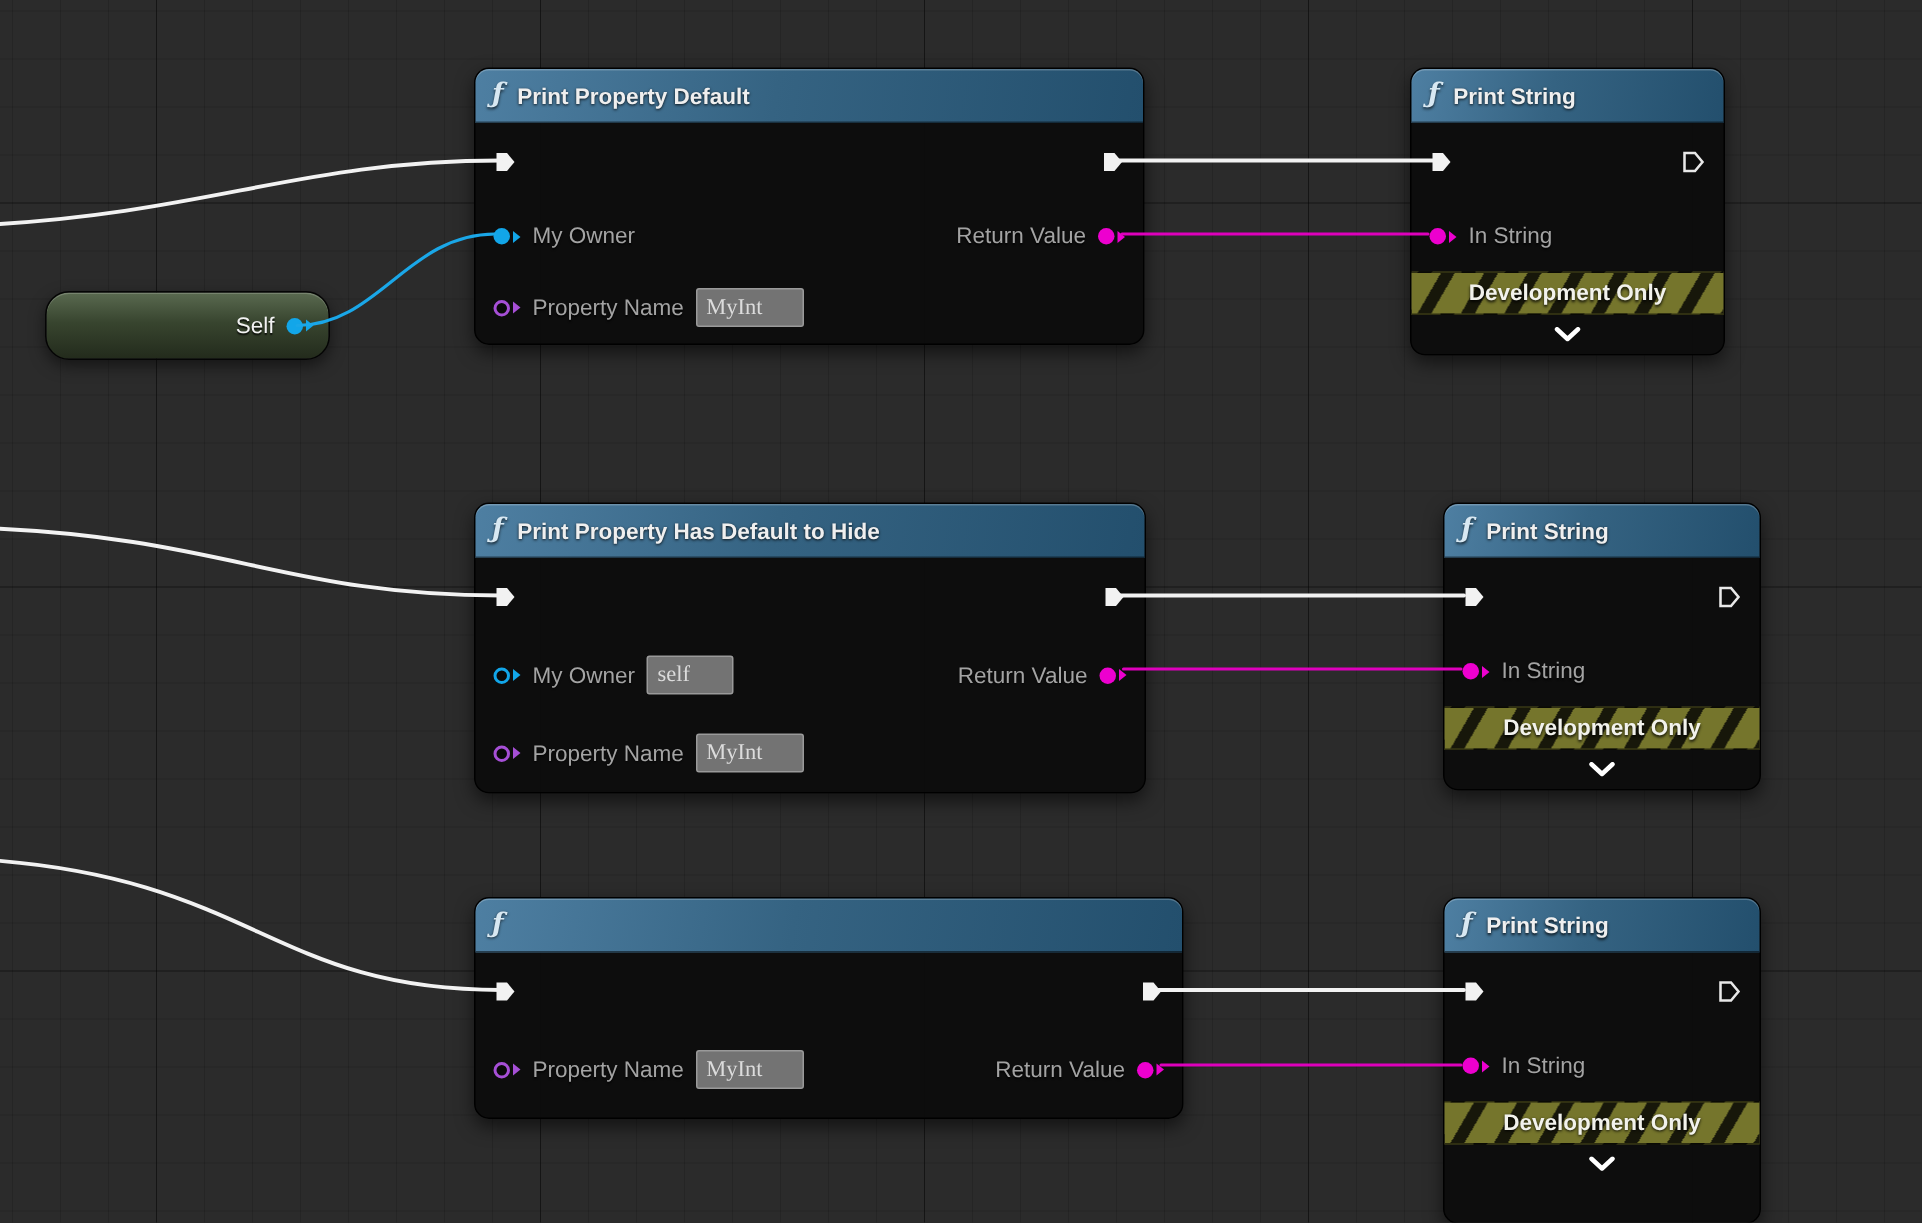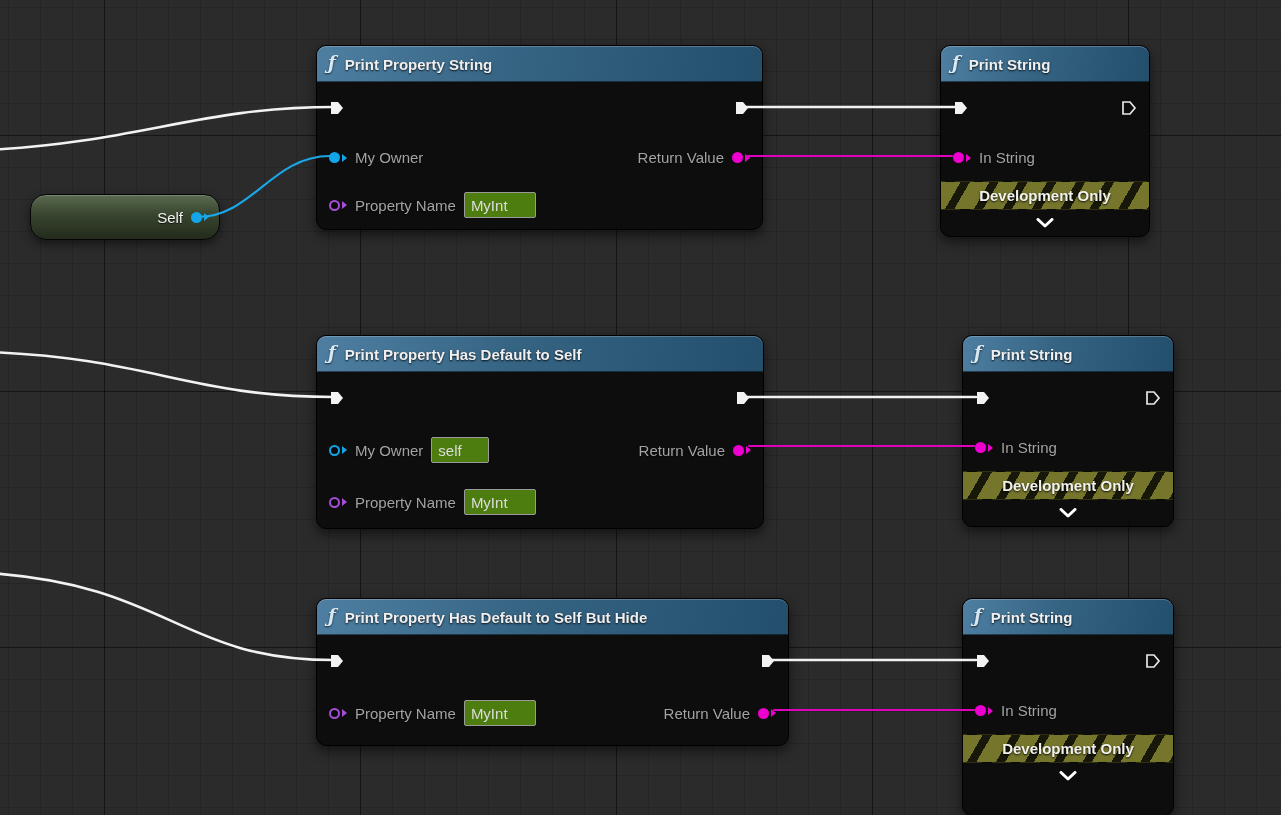--- a/index.html
+++ b/index.html
@@ -49,22 +49,22 @@
   .spacer{flex:1;}
   .pin-label{font-size:15px;color:#a3a3a3;text-shadow:0 1px 1px rgba(0,0,0,0.7);white-space:nowrap;}
 
   .exec-pin{display:inline-flex;align-items:center;}
   .data-pin{display:inline-flex;align-items:center;}
   .pc{width:11px;height:11px;border-radius:50%;box-sizing:border-box;background:var(--pc);}
   .data-pin.hollow .pc{background:rgba(0,0,0,0.25);border:2.5px solid var(--pc);}
   .pt{width:0;height:0;border-top:4px solid transparent;border-bottom:4px solid transparent;border-left:5px solid var(--pc);margin-left:2px;}
 
   .pin-input{
-    background:#4d7c0f;border:1px solid #9a9a9a;border-radius:2px;color:#dcdcdc;
-    font-size:15px;font-family:Liberation Sans, sans-serif;
+    background:#737373;border:1px solid #9a9a9a;border-radius:2px;color:#dcdcdc;
+    font-size:15px;font-family:Liberation Serif, serif;
     height:22px;padding:1px 6px;width:58px;
   }
   .pin-input.narrow{width:44px;}
 
   .dev-banner{
     height:27px;display:flex;align-items:center;justify-content:center;
     font-weight:bold;font-size:15px;color:#f2f2ec;
     text-shadow:0 1px 2px rgba(0,0,0,0.9);
     background:repeating-linear-gradient(120deg,#75752c 0 17px,#17170a 17px 25px);
     border-top:1px solid rgba(0,0,0,0.6);border-bottom:1px solid rgba(0,0,0,0.6);
@@ -101,21 +101,21 @@
   <span class="var-label">Self</span>
   <span class="data-pin filled" style="--pc:var(--pin_object)">
     <span class="pc"></span>
     <span class="pt"></span>
   </span>
 </div>
 
 <div class="node" style="left:316px;top:45px;width:445px">
   <div class="node-header">
     <span class="fn-icon">ƒ</span>
-    <span class="node-title">Print Property String</span>
+    <span class="node-title">Print Property Default</span>
   </div>
   <div class="row exec">
     <span class="exec-pin">
       <svg width="16" height="16" viewBox="0 0 16 16">
           <path d="M2 2 L9 2 L14 8 L9 14 L2 14 Z" fill="#f2f2f2"></path>
         </svg>
     </span>
     <span class="spacer"></span>
     <span class="exec-pin">
       <svg width="16" height="16" viewBox="0 0 16 16">
@@ -175,21 +175,21 @@
   <div class="expand-row">
     <svg width="18" height="10" viewBox="0 0 18 10">
         <path d="M2 1.5 L9 8 L16 1.5" fill="none" stroke="#fff" stroke-width="3" stroke-linecap="round" stroke-linejoin="round"></path>
       </svg>
   </div>
 </div>
 
 <div class="node" style="left:316px;top:335px;width:446px">
   <div class="node-header">
     <span class="fn-icon">ƒ</span>
-    <span class="node-title">Print Property Has Default to Self</span>
+    <span class="node-title">Print Property Has Default to Hide</span>
   </div>
   <div class="row exec">
     <span class="exec-pin">
       <svg width="16" height="16" viewBox="0 0 16 16">
           <path d="M2 2 L9 2 L14 8 L9 14 L2 14 Z" fill="#f2f2f2"></path>
         </svg>
     </span>
     <span class="spacer"></span>
     <span class="exec-pin">
       <svg width="16" height="16" viewBox="0 0 16 16">
@@ -250,21 +250,20 @@
   <div class="expand-row">
     <svg width="18" height="10" viewBox="0 0 18 10">
         <path d="M2 1.5 L9 8 L16 1.5" fill="none" stroke="#fff" stroke-width="3" stroke-linecap="round" stroke-linejoin="round"></path>
       </svg>
   </div>
 </div>
 
 <div class="node" style="left:316px;top:598px;width:471px">
   <div class="node-header">
     <span class="fn-icon">ƒ</span>
-    <span class="node-title">Print Property Has Default to Self But Hide</span>
   </div>
   <div class="row exec">
     <span class="exec-pin">
       <svg width="16" height="16" viewBox="0 0 16 16">
           <path d="M2 2 L9 2 L14 8 L9 14 L2 14 Z" fill="#f2f2f2"></path>
         </svg>
     </span>
     <span class="spacer"></span>
     <span class="exec-pin">
       <svg width="16" height="16" viewBox="0 0 16 16">

